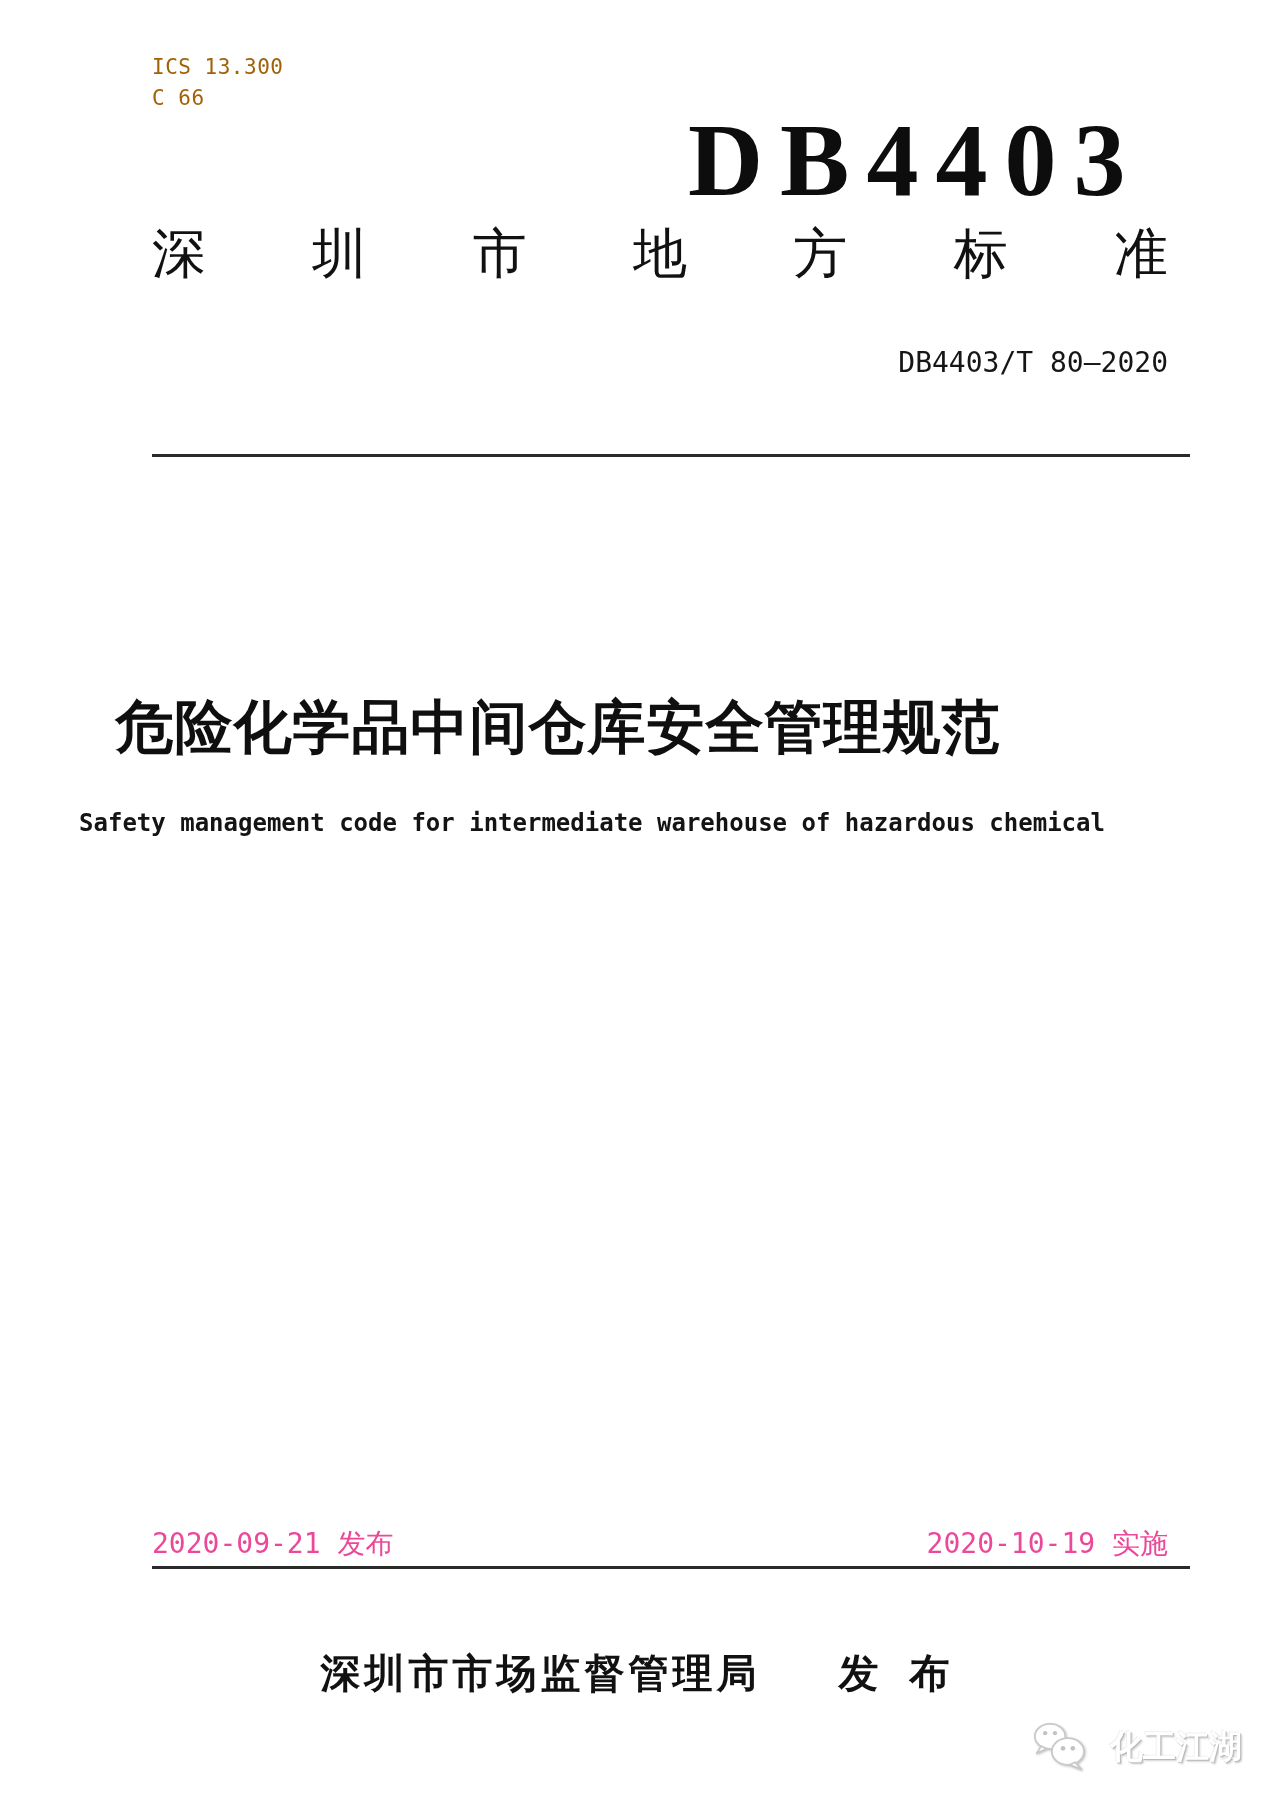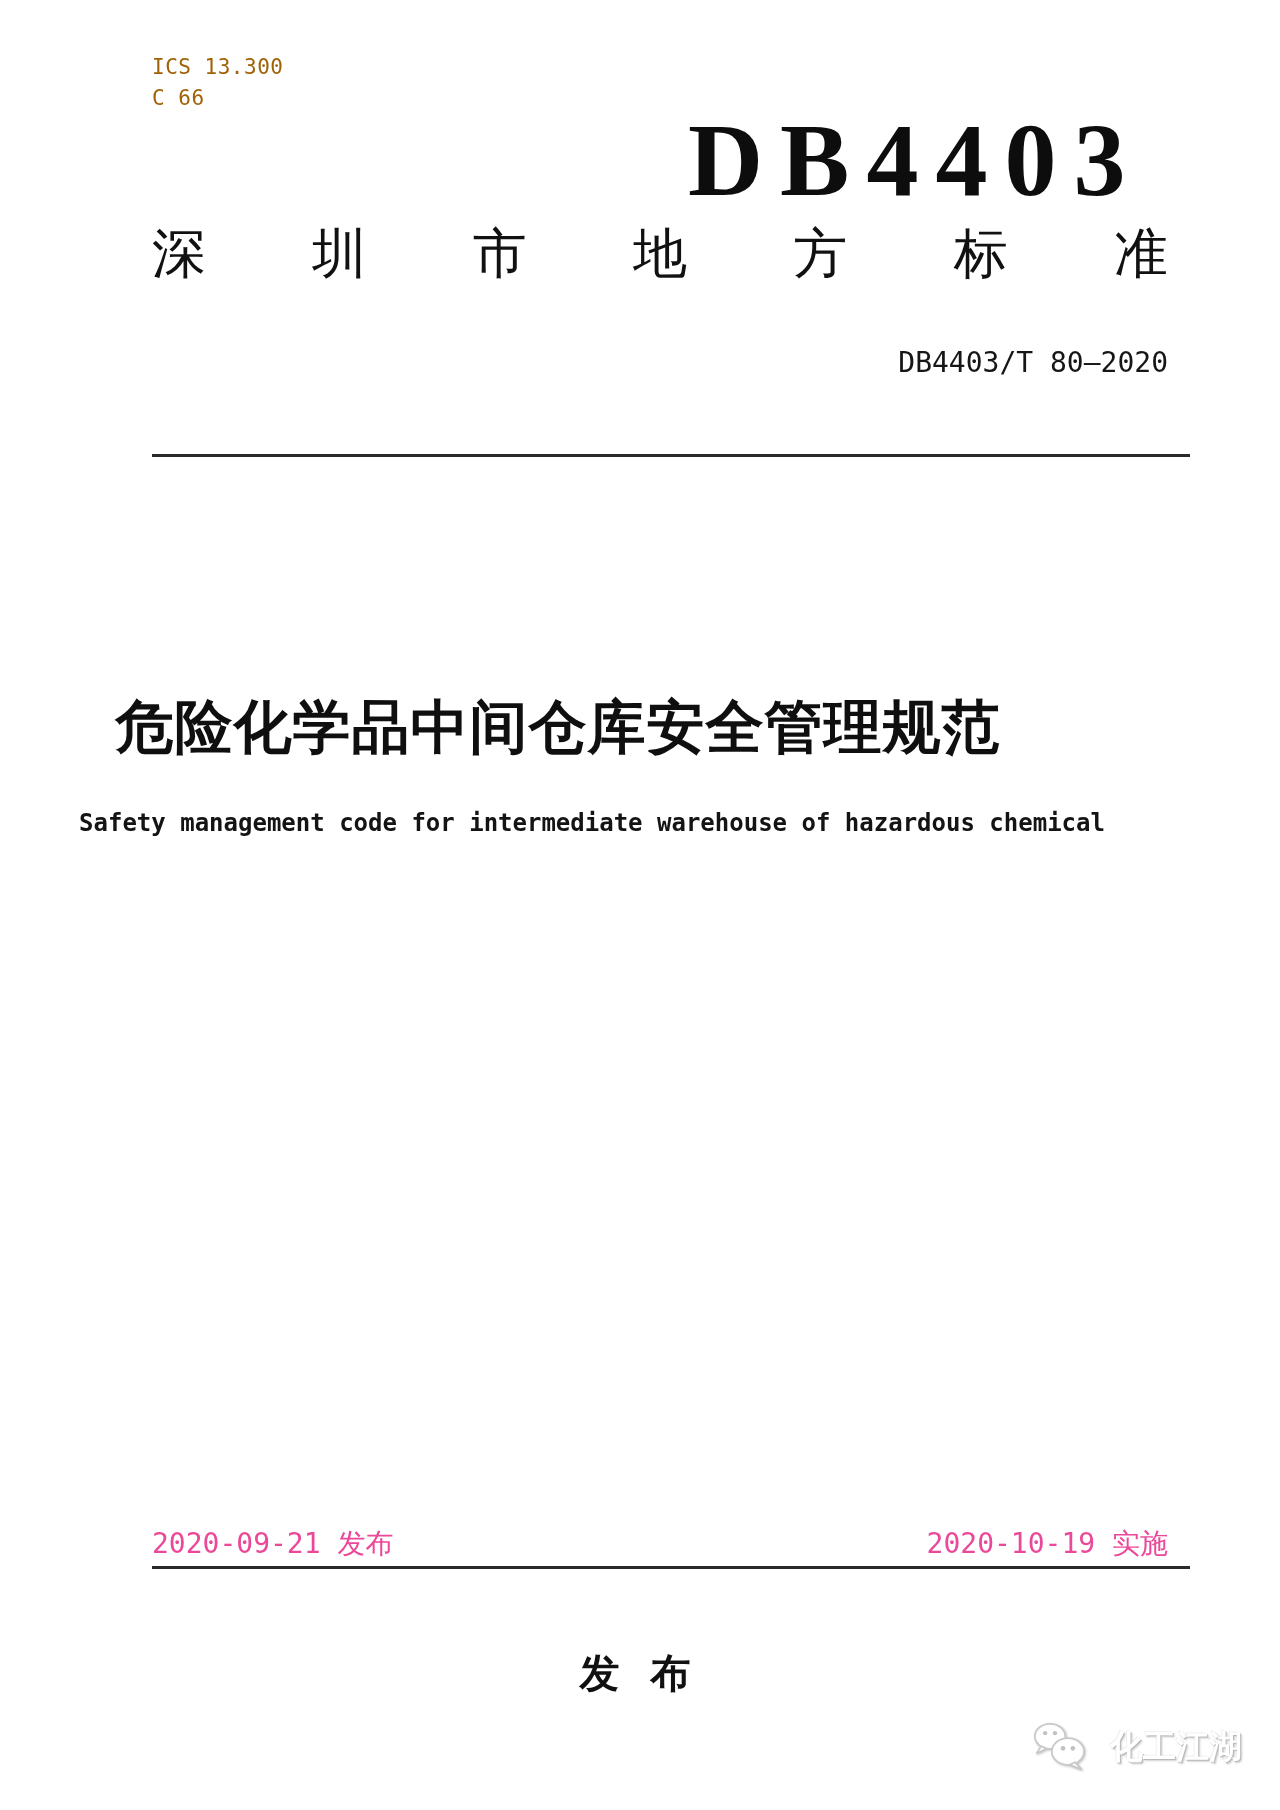--- a/index.html
+++ b/index.html
@@ -189,20 +189,21 @@
   <div class="title-en">Safety management code for intermediate warehouse of hazardous chemical</div>
 
   <div class="dates-row">
     <span>2020-09-21 发布</span>
     <span>2020-10-19 实施</span>
   </div>
 
   <div class="rule rule-bottom"></div>
 
   <div class="publisher-row">
+    <span class="publisher-name">深圳市市场监督管理局</span>
     <span class="publish-label">发 布</span>
   </div>
 
   <div class="watermark">
     <svg width="58" height="50" viewBox="0 0 64 56" xmlns="http://www.w3.org/2000/svg">
       <g fill="#ffffff" stroke="#c9c9c9" stroke-width="2">
         <ellipse cx="22" cy="16" rx="17" ry="14"></ellipse>
         <path d="M12 27 L7 35 L18 30 Z" stroke-linejoin="round"></path>
         <ellipse cx="42" cy="33" rx="18" ry="15"></ellipse>
         <path d="M50 45 L57 53 L44 48 Z" stroke-linejoin="round"></path>

